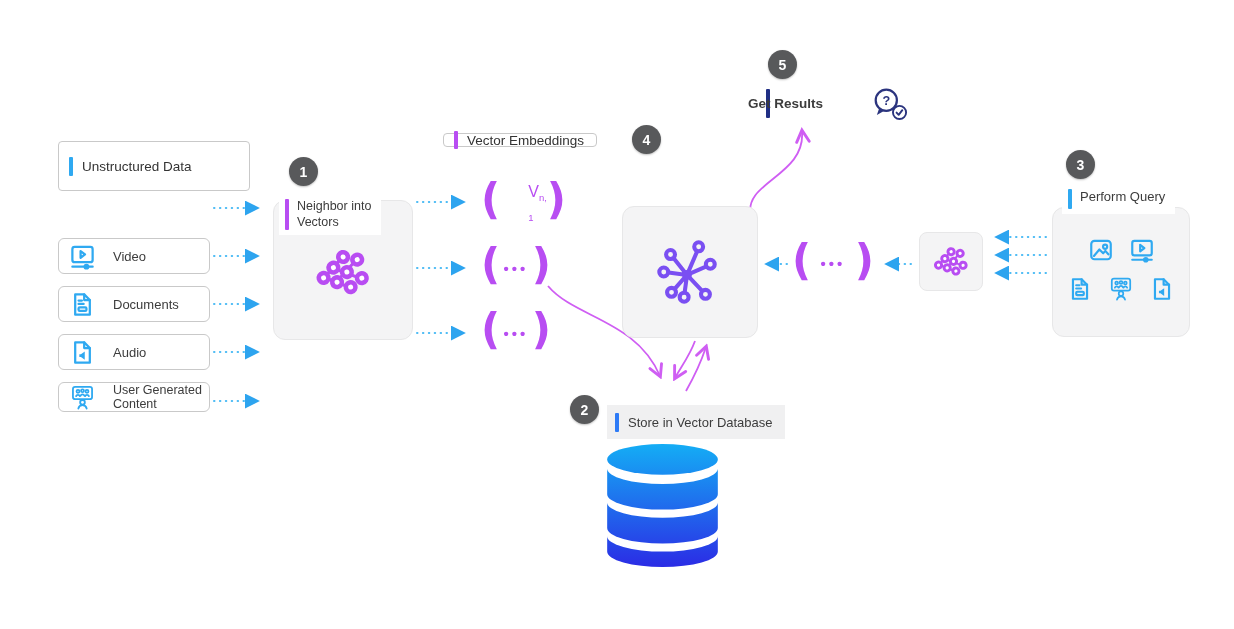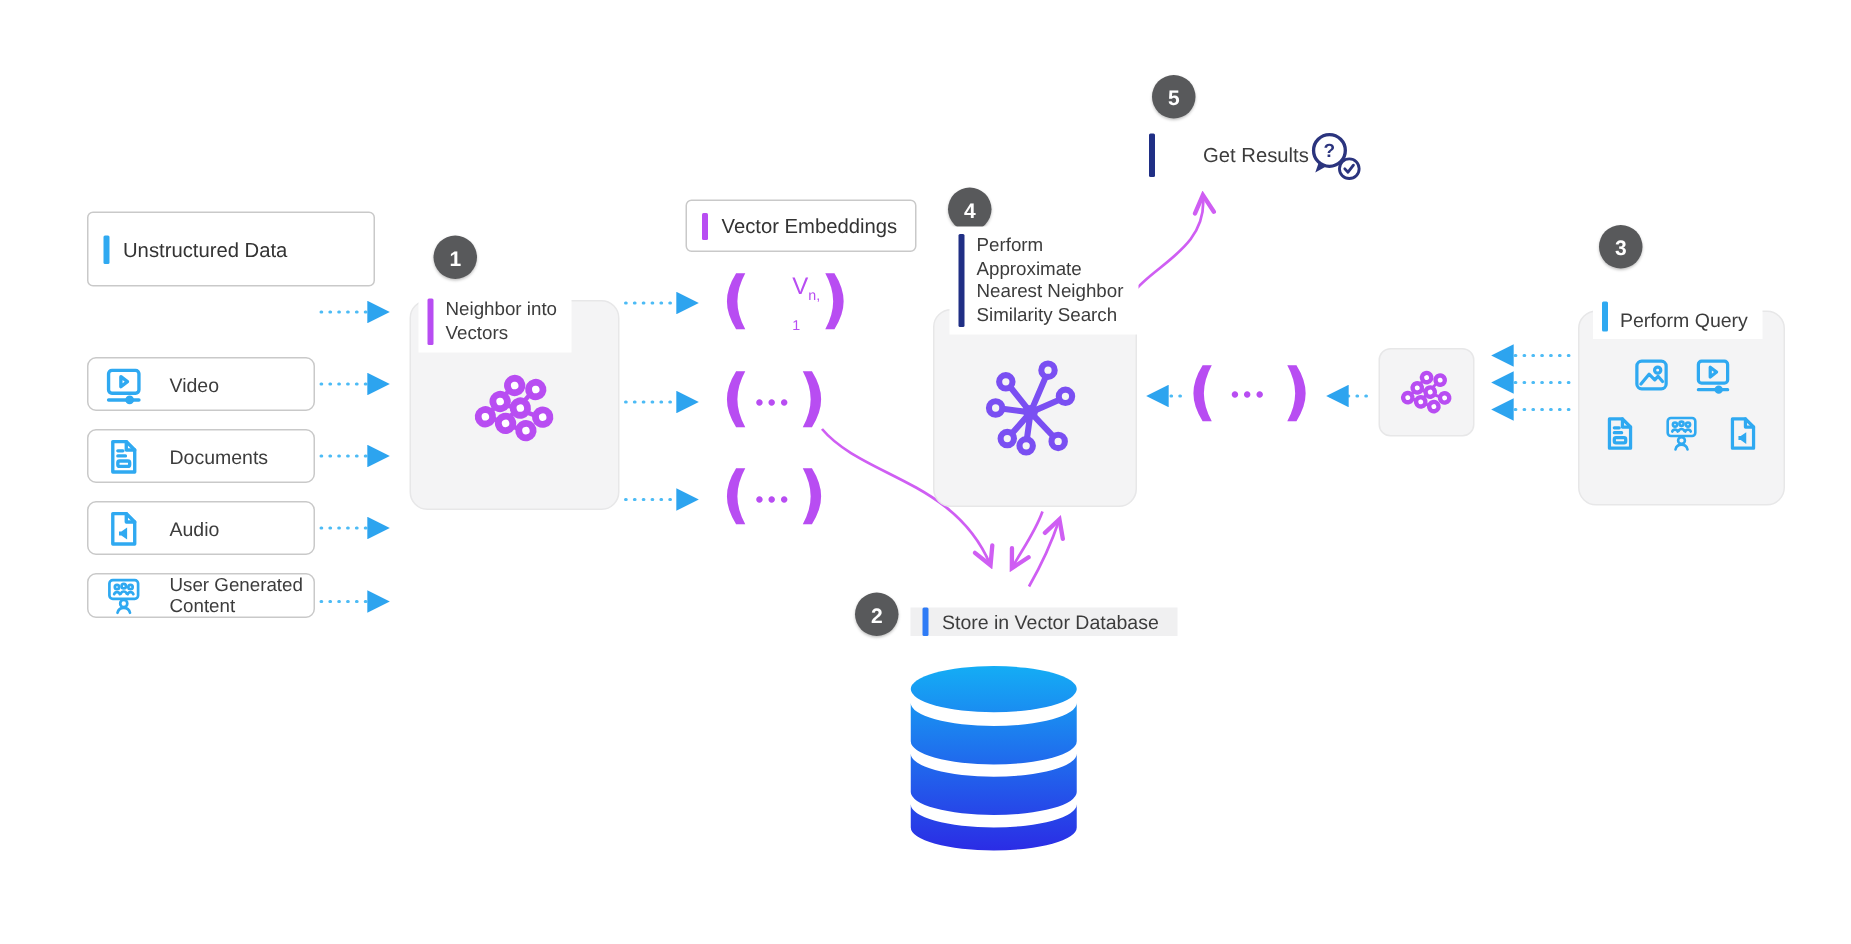--- a/index.html
+++ b/index.html
@@ -199,21 +199,21 @@
       <div>Neighbor into</div>
       <div>Vectors</div>
     </span>
   </div>
   <svg style="position:absolute; left:315px; top:245px;" width="56" height="56" viewBox="0 0 56 56">
     <g color="#b84df2" style="color:#b84df2">
         <use href="#sym-funnel"></use>
       </g>
   </svg>
 
-  <div class="titlebox" style="left:457px; top:133px; height:35px;">
+  <div class="titlebox" style="left:443px; top:133px; height:14px;">
     <span class="bar c-purple" style="height:18px;"></span>
     <span>Vector Embeddings</span>
   </div>
 
   <div class="bracket-row" style="left:481px; top:180px; width:70px; height:46px;">
     <span class="paren">(</span>
     <span class="vec"><span>V</span><sub>n, 1</sub></span>
     <span class="paren">)</span>
   </div>
   <div class="bracket-row" style="left:481px; top:245px; width:70px; height:46px;">
@@ -224,62 +224,53 @@
   <div class="bracket-row" style="left:481px; top:310px; width:70px; height:46px;">
     <span class="paren">(</span>
     <span class="dots">•••</span>
     <span class="paren">)</span>
   </div>
 
   <div class="stepnum" style="left:632px; top:125px;">
     <span>4</span>
   </div>
   <div class="graybox" style="left:622px; top:206px; width:136px; height:132px;"></div>
-  <div class="overlabel" style="left:633px; top:151px;">
-    <span class="bar c-navy"></span>
-    <span>
-      <div>Perform</div>
-      <div>Approximate</div>
-      <div>Nearest Neighbor</div>
-      <div>Similarity Search</div>
-    </span>
-  </div>
   <svg style="position:absolute; left:656px; top:238px;" width="64" height="68" viewBox="0 0 66 70">
     <g stroke="#7a4ff2" stroke-width="4.2" stroke-linecap="round">
       <path d="M32 38 L44 10 M32 38 L16 18 M32 38 L9 35 M32 38 L17 55 M32 38 L29 60 M32 38 L50 57 M32 38 L55 28" fill="none"></path>
       <g fill="#f4f4f5">
         <circle cx="44" cy="9" r="4.6"></circle>
           <circle cx="15" cy="17" r="4.6"></circle>
           <circle cx="8" cy="35" r="4.6"></circle>
         <circle cx="16" cy="56" r="4.6"></circle>
           <circle cx="29" cy="61" r="4.6"></circle>
           <circle cx="51" cy="58" r="4.6"></circle>
         <circle cx="56" cy="27" r="4.6"></circle>
       </g>
       <circle cx="32" cy="38" r="5" fill="#7a4ff2" stroke="none"></circle>
     </g>
   </svg>
 
   <div class="stepnum" style="left:768px; top:50px;">
     <span>5</span>
   </div>
   <span class="bar c-navy" style="position:absolute; left:766px; top:89px; height:29px;"></span>
-  <div class="gr-text" style="left:802px; top:96px;">Get Results</div>
+  <div class="gr-text" style="left:748px; top:96px;font-weight:bold;">Get Results</div>
   <svg style="position:absolute; left:872px; top:87px;" width="36" height="34" viewBox="0 0 34 32">
     <circle cx="13.5" cy="12.5" r="10" fill="#fff" stroke="#2b347e" stroke-width="2.1"></circle>
     <path d="M6.8 20 L4.6 26.4 L11.6 22.4 Z" fill="#2b347e"></path>
     <text x="13.5" y="16.6" text-anchor="middle" font-size="12" font-weight="bold" fill="#2b347e" font-family="Liberation Sans, sans-serif">?</text>
     <circle cx="26" cy="24" r="6.2" fill="#fff" stroke="#2b347e" stroke-width="1.8"></circle>
     <path d="M23.2 24.1 l2 2.1 3.4-4.4" fill="none" stroke="#2b347e" stroke-width="1.8" stroke-linecap="round" stroke-linejoin="round"></path>
   </svg>
 
   <div class="stepnum" style="left:570px; top:395px;">
     <span>2</span>
   </div>
-  <div class="strip" style="left:607px; top:405px; height:19px;">
+  <div class="strip" style="left:607px; top:405px; height:34px;">
     <span class="bar c-royal" style="height:19px;"></span>
     <span>Store in Vector Database</span>
   </div>
   <svg style="position:absolute; left:606px; top:443px;" width="113" height="125" viewBox="0 0 110 122">
     <defs>
       <linearGradient id="dbg" x1="0" y1="0" x2="0" y2="122" gradientUnits="userSpaceOnUse">
         <stop offset="0" stop-color="#14aef5"></stop>
           <stop offset="1" stop-color="#2b2be5"></stop>
       </linearGradient>
     </defs>
@@ -300,21 +291,21 @@
   <svg style="position:absolute; left:933px; top:244px;" width="36" height="36" viewBox="0 0 56 56">
     <g style="color:#b84df2">
         <use href="#sym-funnel"></use>
       </g>
   </svg>
 
   <div class="stepnum" style="left:1066px; top:150px;">
     <span>3</span>
   </div>
   <div class="graybox" style="left:1052px; top:207px; width:138px; height:130px;"></div>
-  <div class="overlabel" style="left:1062px; top:196px; font-size:13px; align-items:flex-end;">
+  <div class="overlabel" style="left:1062px; top:184px; font-size:13px; align-items:flex-start;">
     <span class="bar c-blue" style="height:20px;"></span>
     <span>Perform Query</span>
   </div>
   <div class="qicons">
     <div class="qrow">
       <svg class="ico">
           <use href="#sym-image"></use>
         </svg>
       <svg class="ico">
           <use href="#sym-video"></use>

